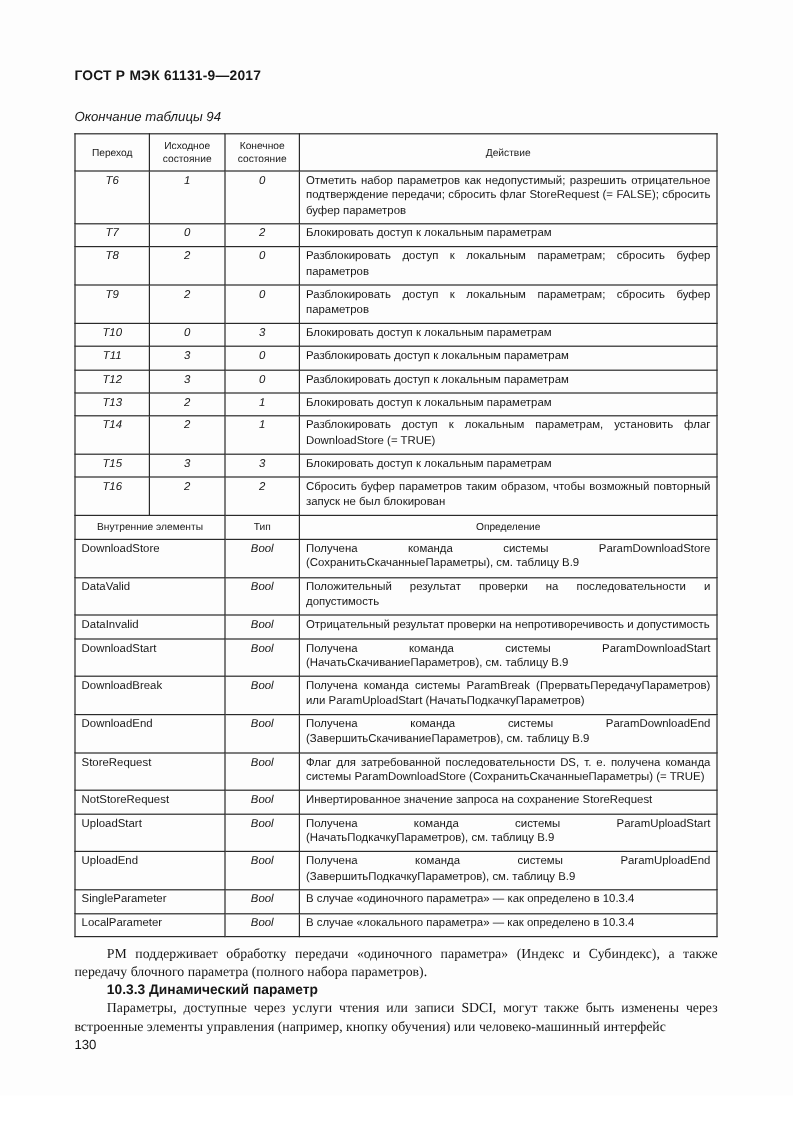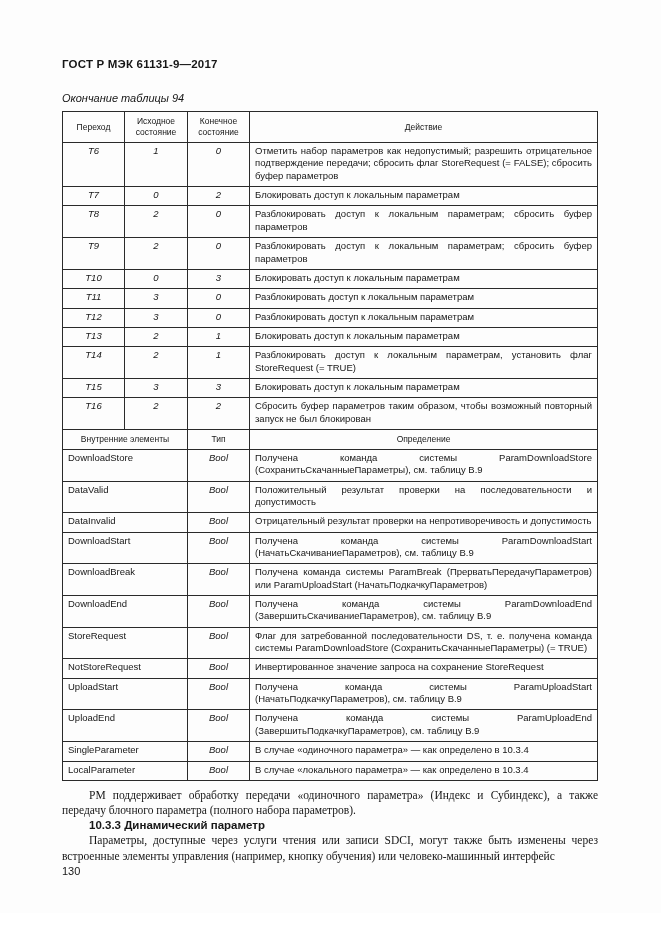--- a/index.html
+++ b/index.html
@@ -157,21 +157,21 @@
           <tr>
             <td class="c">T13</td>
             <td class="c">2</td>
             <td class="c">1</td>
             <td class="j">Блокировать доступ к локальным параметрам</td>
           </tr>
           <tr>
             <td class="c">T14</td>
             <td class="c">2</td>
             <td class="c">1</td>
-            <td class="j">Разблокировать доступ к локальным параметрам, установить флаг StoreRequest (= TRUE)</td>
+            <td class="j">Разблокировать доступ к локальным параметрам, установить флаг DownloadStore (= TRUE)</td>
           </tr>
           <tr>
             <td class="c">T15</td>
             <td class="c">3</td>
             <td class="c">3</td>
             <td class="j">Блокировать доступ к локальным параметрам</td>
           </tr>
           <tr>
             <td class="c">T16</td>
             <td class="c">2</td>

